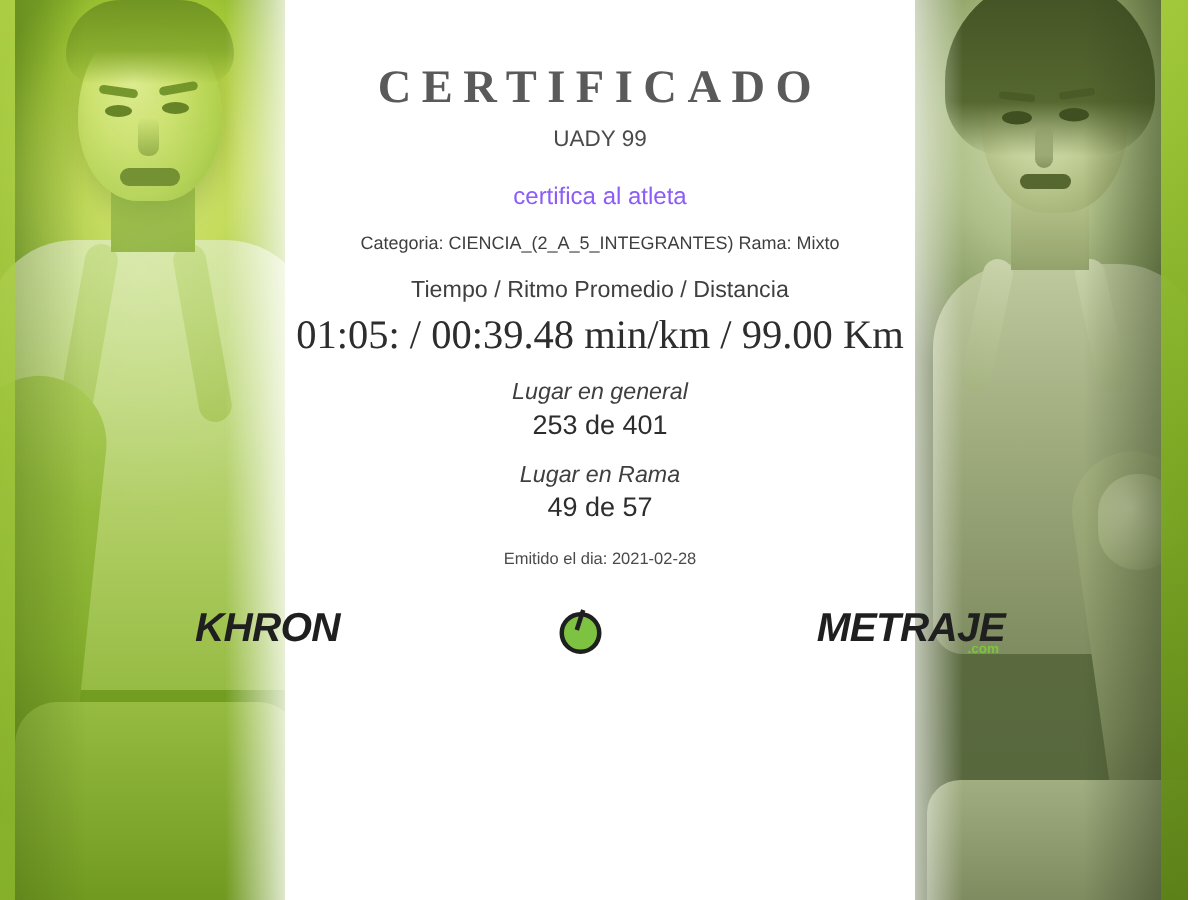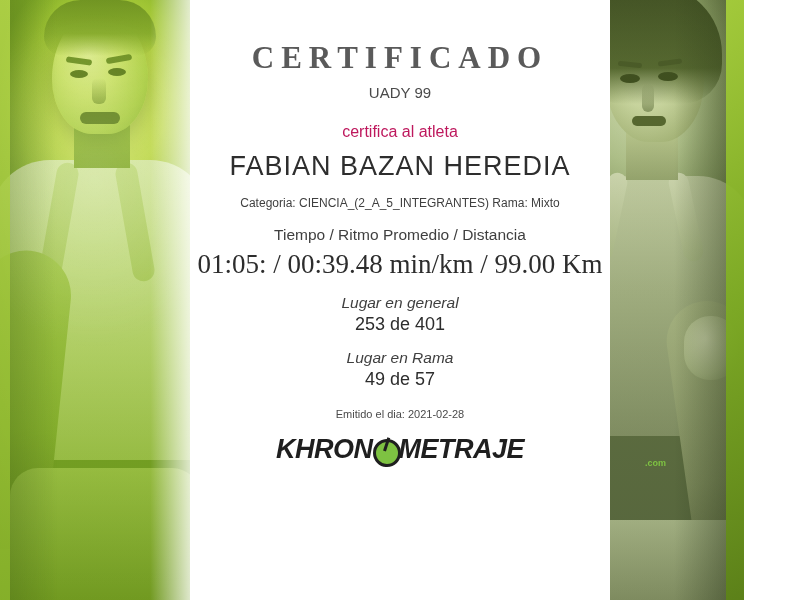--- a/index.html
+++ b/index.html
@@ -13,20 +13,21 @@
     font-family: "Liberation Sans", sans-serif;
     background: #ffffff;
   }
 
   #certificate {
     position: relative;
     width: 744px;
     height: 600px;
     background: #f2f4ef;
     overflow: hidden;
+    padding-left: 48px;
   }
 
   
   .photo {
     position: absolute;
     top: 0;
     height: 600px;
     overflow: hidden;
   }
   .photo-left {
@@ -318,21 +319,21 @@
     font-family: "Liberation Serif", serif;
   }
   .subtitle {
     margin-top: 8px;
     font-size: 15px;
     color: #4a4a4a;
   }
   .certifies {
     margin-top: 22px;
     font-size: 16px;
-    color: #be185d;
+    color: #8b5cf6;
   }
   .athlete {
     margin-top: 10px;
     font-size: 27px;
     color: #2e2e2e;
     letter-spacing: 1px;
   }
   .participation {
     margin-top: 14px;
     font-size: 15.5px;
@@ -366,24 +367,24 @@
     color: #2d2d2d;
   }
   .issued {
     margin-top: 18px;
     font-size: 11px;
     color: #4a4a4a;
   }
 
   
   .logo-wrap {
-    margin-top: 14px;
+    margin-top: 24px;
     display: flex;
     align-items: center;
-    justify-content: center;
+    justify-content: space-between;
     gap: 0px;
     position: relative;
   }
   .logo-text {
     font-size: 27px;
     font-weight: bold;
     font-style: italic;
     letter-spacing: -0.5px;
     color: #1f1f1f;
     font-family: "Liberation Sans", sans-serif;
@@ -476,21 +477,20 @@
   <div class="fade-left"></div>
   <div class="fade-right"></div>
 
   <div class="center-panel">
     <div class="content">
 
       <div class="title">CERTIFICADO</div>
       <div class="subtitle">UADY 99</div>
 
       <div class="certifies">certifica al atleta</div>
-      <div class="athlete">FABIAN  BAZAN  HEREDIA</div>
 
       <div class="category">Categoria: CIENCIA_(2_A_5_INTEGRANTES) Rama: Mixto</div>
 
       <div class="metric-label">Tiempo / Ritmo Promedio / Distancia</div>
       <div class="metric-value">01:05: / 00:39.48 min/km / 99.00 Km</div>
 
       <div class="place-label">Lugar en general</div>
       <div class="place-value">253 de 401</div>
 
       <div class="place-label">Lugar en Rama</div>

